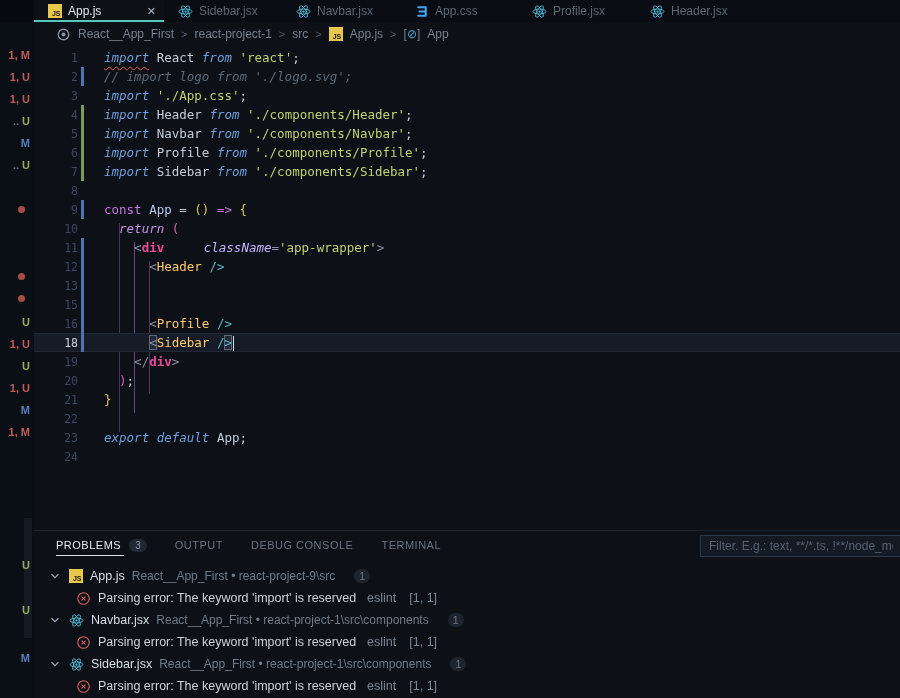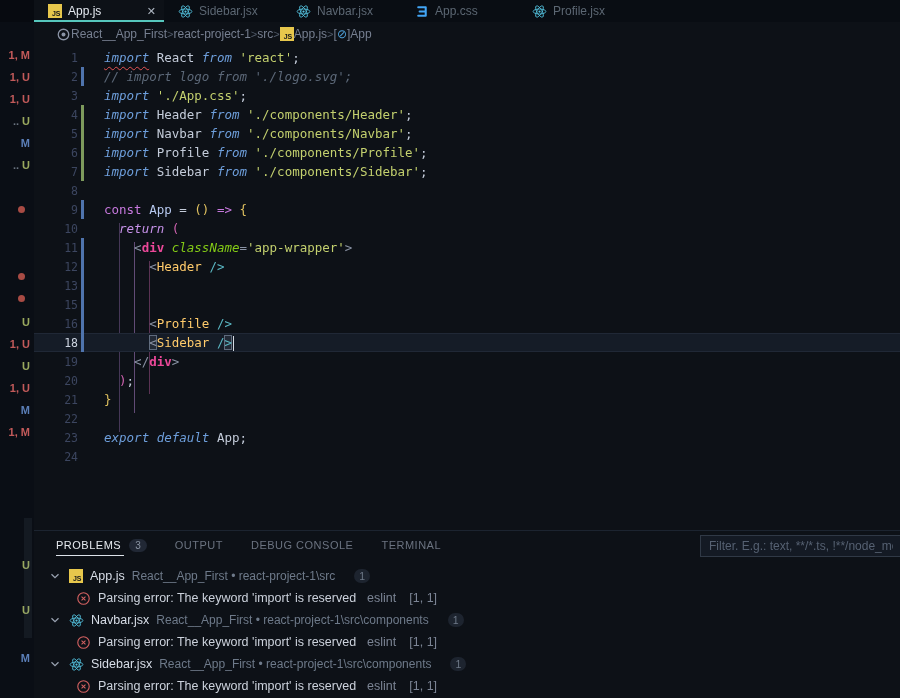--- a/index.html
+++ b/index.html
@@ -26,21 +26,21 @@
   .tab.active { width:130px; background:#0d1117; }
   .tab.active::after { content:""; position:absolute; left:0; right:0; bottom:0; height:2px; background:#56c7bd; }
   .tab .lbl { font-size:12px; color:#5c6773; white-space:nowrap; }
   .tab.active .lbl { color:#e4e9f0; }
   .tab .close { margin-left:auto; font-size:11px; color:#aeb7c2; line-height:1; }
 
   .ic-js { display:inline-flex; align-items:flex-end; justify-content:flex-end; width:14px; height:14px; background:#e7c74c; color:#14161a; font-size:7px; font-weight:bold; padding:1px 1.5px; flex:none; }
   .ic-svg { width:15px; height:15px; flex:none; display:inline-block; }
 
   
-  .breadcrumb { position:absolute; left:0; top:22px; width:866px; height:24px; display:flex; align-items:center; padding-left:22px; background:#0d1117; font-size:12px; color:#767f90; }
+  .breadcrumb { position:absolute; left:0; top:22px; width:866px; height:24px; display:flex; align-items:center; gap:7px; padding-left:22px; background:#0d1117; font-size:12px; color:#767f90; }
   .crumb { white-space:nowrap; cursor:pointer; }
   .crumb-sep { color:#505a69; font-size:11px; }
   .bc-sym-br { color:#767f90; }
   .bc-sym { color:#4d9fd6; font-size:12px; }
 
   
   .editor { position:absolute; left:0; top:46px; width:866px; height:484px; background:#0d1117; padding-top:2px; }
   .guides { position:absolute; left:0; top:0; width:100%; height:100%; }
   .guide { position:absolute; width:1px; }
   .line { display:flex; height:19px; align-items:center; position:relative; }
@@ -57,21 +57,21 @@
   .tk-kwp  { color:#c678dd; }
   .tk-kwpi { color:#c792ea; font-style:italic; }
   .tk-com  { color:#5c6878; font-style:italic; }
   .tk-str  { color:#c3d06e; }
   .tk-pl   { color:#c4ccda; }
   .tk-app  { color:#b6c8ee; }
   .tk-gold { color:#dfc15f; }
   .tk-pink { color:#cf63b0; }
   .tk-punct{ color:#8a93a5; }
   .tk-tag  { color:#ec4899;font-weight:bold; }
-  .tk-attr { color:#84cc16; font-style:italic; }
+  .tk-attr { color:#c4b5fd; font-style:italic;margin-left:32px; }
   .tk-comp { color:#ffcb6b; }
   .tk-cyan { color:#5bb8c4; }
   .tk-sq   { text-decoration:underline wavy #e45454 1px; text-underline-offset:4px; }
   .tk-bm   { box-shadow: inset 0 0 0 1px #5f6b7d; background:rgba(110,120,140,0.14); }
   .cursor  { display:inline-block; width:1.5px; height:15px; background:#d4dae3; vertical-align:middle; margin-left:1px; }
 
   
   .panel { position:absolute; left:0; top:530px; width:866px; height:168px; background:#0d1117; border-top:1px solid #1c2430; }
   .panel-tabs { display:flex; align-items:flex-end; height:28px; padding-left:22px; gap:28px; }
   .ptab { position:relative; font-size:11px; letter-spacing:0.5px; color:#6b7380; cursor:pointer; display:flex; align-items:center; gap:8px; height:100%; }
@@ -155,20 +155,29 @@
       </div>
       <div class="tab">
         <span class="ic-svg"><svg viewBox="0 0 16 16" width="15" height="15" fill="none" stroke="#53c1de" stroke-width="0.9">
             <ellipse cx="8" cy="8" rx="6.8" ry="2.7"></ellipse>
             <ellipse cx="8" cy="8" rx="6.8" ry="2.7" transform="rotate(60 8 8)"></ellipse>
             <ellipse cx="8" cy="8" rx="6.8" ry="2.7" transform="rotate(120 8 8)"></ellipse>
             <circle cx="8" cy="8" r="1.2" fill="#53c1de" stroke="none"></circle>
           </svg></span>
         <span class="lbl">Profile.jsx</span>
       </div>
+      <div class="tab">
+        <span class="ic-svg"><svg viewBox="0 0 16 16" width="15" height="15" fill="none" stroke="#53c1de" stroke-width="0.9">
+            <ellipse cx="8" cy="8" rx="6.8" ry="2.7"></ellipse>
+            <ellipse cx="8" cy="8" rx="6.8" ry="2.7" transform="rotate(60 8 8)"></ellipse>
+            <ellipse cx="8" cy="8" rx="6.8" ry="2.7" transform="rotate(120 8 8)"></ellipse>
+            <circle cx="8" cy="8" r="1.2" fill="#53c1de" stroke="none"></circle>
+          </svg></span>
+        <span class="lbl">Header.jsx</span>
+      </div>
     </div>
 
   <div class="breadcrumb" id="breadcrumb">
       <span>
         <svg viewBox="0 0 16 16" width="15" height="15" style="display:block">
           <circle cx="8" cy="8" r="5.6" stroke="#8a93a5" fill="none" stroke-width="1.4"></circle>
           <circle cx="8" cy="8" r="2.1" fill="#8a93a5"></circle>
         </svg>
       </span>
       <span class="crumb">React__App_First</span>
@@ -345,21 +354,21 @@
         </div>
       </div>
     <input class="pfilter" placeholder="Filter. E.g.: text, **/*.ts, !**/node_mod" style="">
     <div class="problems" id="problems">
         <div class="prow group">
           <span class="chev"><svg viewBox="0 0 16 16" width="14" height="14">
               <path d="M4 6l4 4 4-4" stroke="#9aa3b2" fill="none" stroke-width="1.4"></path>
             </svg></span>
           <span class="ic-js">JS</span>
           <span class="pname">App.js</span>
-          <span class="ppath">React__App_First • react-project-1\src</span>
+          <span class="ppath">React__App_First • react-project-9\src</span>
           <span class="pcount">1</span>
         </div>
         <div class="prow err">
           <span class="eicon"><svg viewBox="0 0 16 16" width="15" height="15">
               <circle cx="8" cy="8" r="6.1" stroke="#d36161" fill="none" stroke-width="1.2"></circle>
               <path d="M5.9 5.9l4.2 4.2M10.1 5.9l-4.2 4.2" stroke="#d36161" stroke-width="1.1"></path>
             </svg></span>
           <span class="emsg">Parsing error: The keyword 'import' is reserved</span>
           <span class="esrc">eslint</span>
           <span class="epos">[1, 1]</span>

